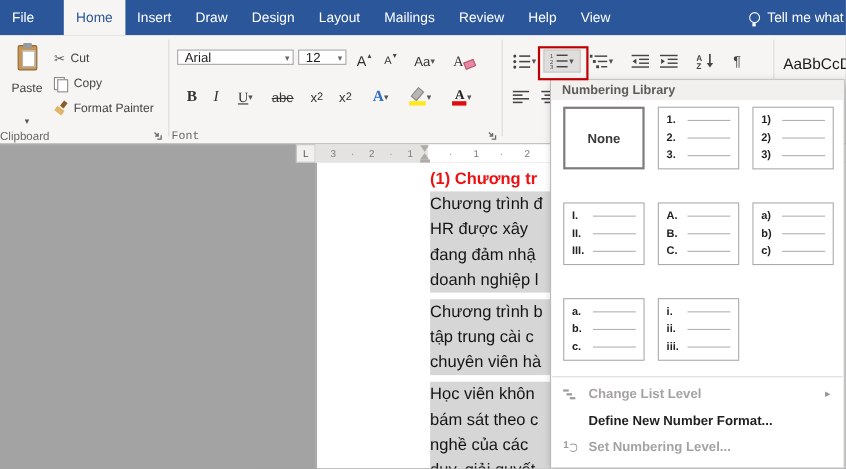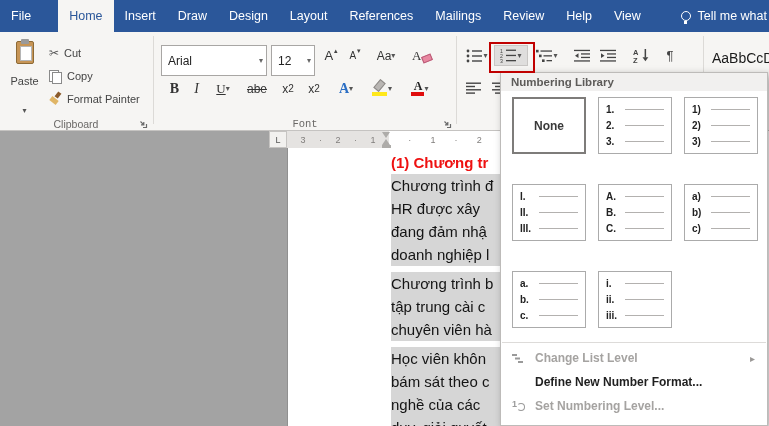--- a/index.html
+++ b/index.html
@@ -12,21 +12,21 @@
   .rtab{padding:0 11px;line-height:32px;font-size:12.5px;color:#fff;white-space:nowrap;cursor:default;}
   .rtab.active{background:#f6f5f3;color:#2b579a;margin-left:16px;}
   .tellme{margin-left:auto;display:flex;align-items:center;gap:7px;color:#fff;font-size:12.5px;padding-right:2px;white-space:nowrap;overflow:hidden;}
   .bulb{width:10px;height:10px;border:1.5px solid #fff;border-radius:50%;position:relative;flex:0 0 auto;}
   .bulb::after{content:'';position:absolute;left:2.3px;bottom:-4px;width:3px;height:3px;background:#fff;}
 
   
   .ribbon{position:absolute;left:0;top:32px;width:769px;height:99px;background:#f6f5f3;border-bottom:1px solid #c5c3c1;z-index:10;color:#444;}
   .v-div{position:absolute;top:4px;height:88px;width:1px;background:#dcdad7;}
   .d1{left:153px;} .d2{left:456px;} .d3{left:703px;}
-  .grp-label{position:absolute;top:86px;font-size:10.5px;color:#6a6866;text-align:center;}
+  .grp-label{position:absolute;top:86px;font-size:10.5px;color:#6a6866;text-align:left;}
   .clip-lbl{left:0;width:152px;} .font-lbl{left:156px;width:298px;font-family:Liberation Mono, monospace;}
   .launcher{position:absolute;width:11px;height:11px;}
   .l1{left:138px;top:84px;} .l2{left:442px;top:84px;}
 
   .paste-btn{position:absolute;left:3px;top:7px;width:43px;height:76px;display:flex;flex-direction:column;align-items:center;justify-content:flex-start;gap:20px;}
   .paste-label{font-size:11px;color:#444;}
   .mini-dd{font-size:8px;color:#555;line-height:8px;}
   .cb-ic{position:relative;width:20px;height:26px;}
   .cb-board{position:absolute;left:1px;top:2px;width:18px;height:23px;background:#c79556;border:1px solid #8d6a35;border-radius:2px;}
   .cb-clip{position:absolute;left:6px;top:0;width:8px;height:5px;background:#9a9a9a;border-radius:1px;}
@@ -35,21 +35,21 @@
   .small-btn{position:absolute;left:49px;display:flex;align-items:center;gap:5px;font-size:11px;color:#444;height:20px;white-space:nowrap;}
   .cut-btn{top:11px;} .copy-btn{top:34px;} .fp-btn{top:57px;}
   .scissors{font-size:12px;color:#555;}
   .copy-ic{position:relative;width:13px;height:13px;}
   .copy-ic::before{content:'';position:absolute;left:0;top:0;width:8px;height:10px;background:#fff;border:1px solid #8a8a8a;}
   .copy-ic::after{content:'';position:absolute;left:3px;top:2.5px;width:8px;height:10px;background:#fff;border:1px solid #8a8a8a;}
   .fp-ic{position:relative;width:13px;height:14px;}
   .fp-ic::before{content:'';position:absolute;left:7px;top:0;width:4px;height:6px;background:#8a5a2a;transform:rotate(38deg);}
   .fp-ic::after{content:'';position:absolute;left:1px;top:6px;width:8px;height:5px;background:#e0b565;transform:rotate(38deg);}
 
-  .combo{position:absolute;top:13px;height:31px;background:#fff;border:1px solid #a8a6a4;display:flex;align-items:center;font-size:12px;color:#222;padding:0 3px 0 6px;}
+  .combo{position:absolute;top:13px;height:14px;background:#fff;border:1px solid #a8a6a4;display:flex;align-items:center;font-size:12px;color:#222;padding:0 3px 0 6px;}
   .combo .carr{margin-left:auto;padding-left:5px;font-size:8px;color:#666;}
   .font-name-combo{left:161px;width:106px;}
   .font-size-combo{left:271px;width:44px;}
 
   .tool{position:absolute;display:flex;align-items:center;justify-content:center;color:#333;height:21px;}
   .r1{top:13px;} .r2{top:45px;height:23px;}
   .grow-font{left:320px;width:22px;} .shrink-font{left:344px;width:22px;}
   .change-case{left:370px;width:32px;font-size:12px;}
   .clear-fmt{left:408px;width:26px;}
   .ga{font-size:13px;} .ga2{font-size:10px;}
@@ -129,21 +129,20 @@
 <body>
 
 <div class="tabsbar">
   <div class="tabs">
       <div class="rtab">File</div>
       <div class="rtab active">Home</div>
       <div class="rtab">Insert</div>
       <div class="rtab">Draw</div>
       <div class="rtab">Design</div>
       <div class="rtab">Layout</div>
-      <div class="rtab">References</div>
       <div class="rtab">Mailings</div>
       <div class="rtab">Review</div>
       <div class="rtab">Help</div>
       <div class="rtab">View</div>
     </div>
   <div class="tellme">
     <span class="bulb"></span>
     <span>Tell me what</span>
   </div>
 </div>

